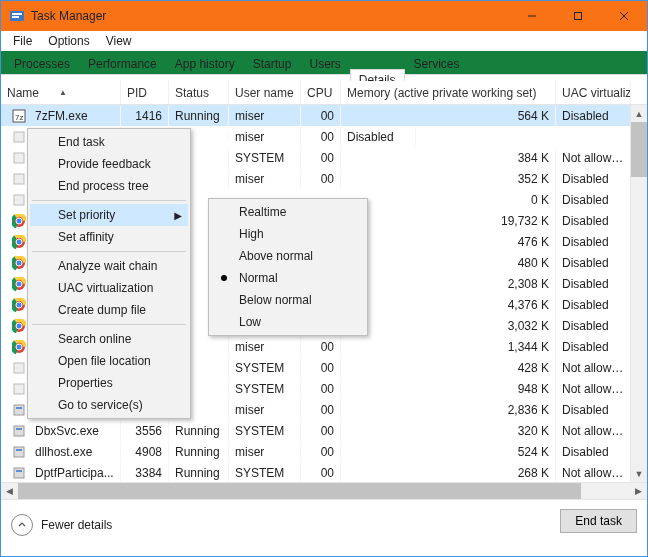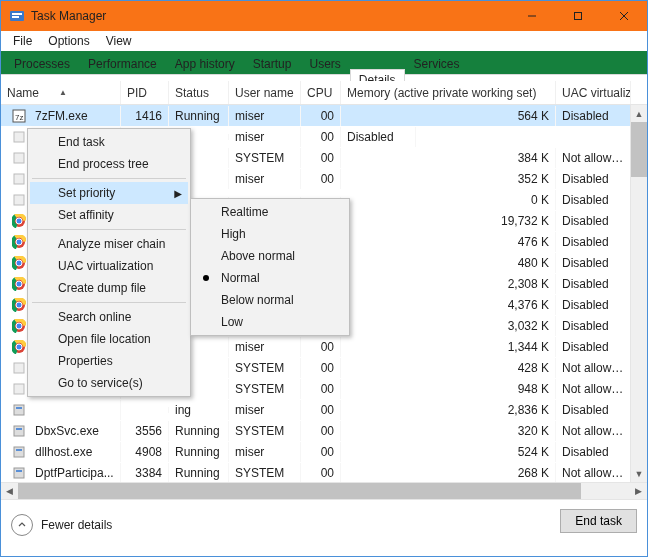--- a/index.html
+++ b/index.html
@@ -603,36 +603,37 @@
           <polyline points="2,6 5,3 8,6" fill="none" stroke="#555" stroke-width="1.2"></polyline>
         </svg>
     </span>
     <span>Fewer details</span>
   </div>
   <button class="endtask-btn">End task</button>
 </div>
 
 <div class="context-menu" id="ctx-main" style="left:26px; top:127px; width:164px;">
     <div class="cm-item">End task</div>
+    <div class="cm-item">Provide feedback</div>
     <div class="cm-item">End process tree</div>
     <div class="cm-sep"></div>
     <div class="cm-item highlight">Set priority<span class="cm-arrow">▶</span></div>
     <div class="cm-item">Set affinity</div>
     <div class="cm-sep"></div>
-    <div class="cm-item">Analyze miser chain</div>
+    <div class="cm-item">Analyze wait chain</div>
     <div class="cm-item">UAC virtualization</div>
     <div class="cm-item">Create dump file</div>
     <div class="cm-sep"></div>
     <div class="cm-item">Search online</div>
     <div class="cm-item">Open file location</div>
     <div class="cm-item">Properties</div>
     <div class="cm-item">Go to service(s)</div>
   </div>
 
-<div class="context-menu" id="ctx-sub" style="left:189px; top:197px; width:160px;">
+<div class="context-menu" id="ctx-sub" style="left:207px; top:197px; width:160px;">
     <div class="cm-item">
       <span>Realtime</span>
     </div>
     <div class="cm-item">
       <span>High</span>
     </div>
     <div class="cm-item">
       <span>Above normal</span>
     </div>
     <div class="cm-item">

